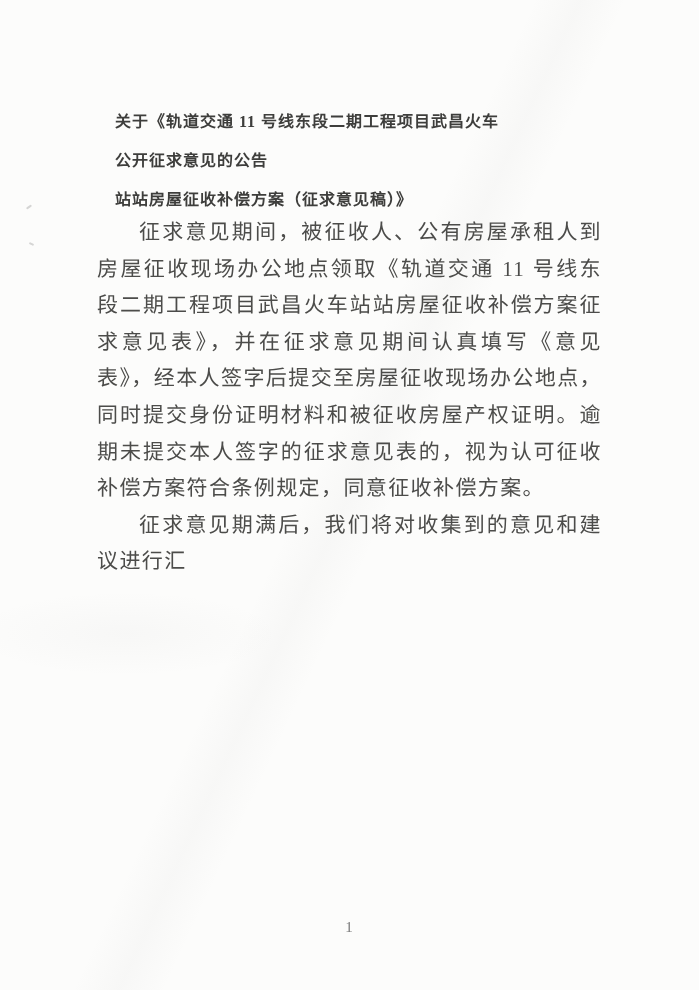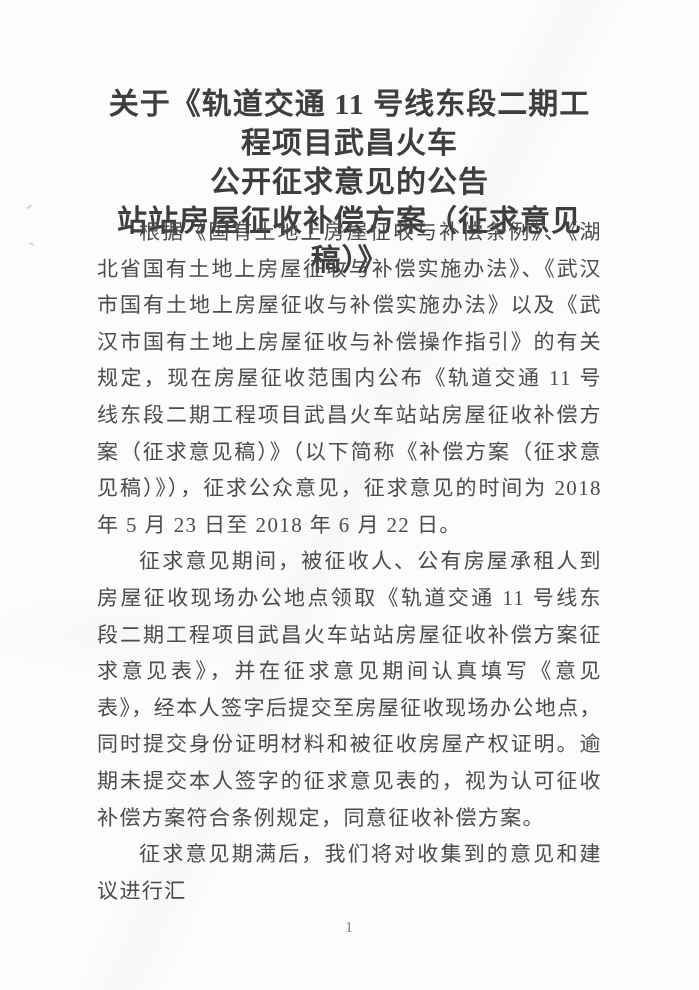--- a/index.html
+++ b/index.html
@@ -39,23 +39,23 @@
     pointer-events: none;
   }
   .mark1 { left: 26px; top: 206px; width: 6px; height: 2px; transform: rotate(-35deg); }
   .mark2 { left: 29px; top: 243px; width: 5px; height: 2px; transform: rotate(25deg); }
 
   .doc-title {
     position: absolute;
     top: 84px;
     left: 97px;
     width: 505px;
-    margin: 0;
-    text-align: center;
-    font-size: 30px;
+    margin: 18px;
+    text-align: left;
+    font-size: 16px;
     font-weight: bold;
     line-height: 39px;
     letter-spacing: 1px;
     color: var(--title-color);
   }
   .title-line { display: block; }
 
   .doc-body {
     position: absolute;
     top: 214px;
@@ -98,20 +98,19 @@
   <div class="scan-mark mark1"></div>
   <div class="scan-mark mark2"></div>
 
   <h1 class="doc-title">
     <span class="title-line">关于《轨道交通 11 号线东段二期工程项目武昌火车</span>
     <span class="title-line">公开征求意见的公告</span>
     <span class="title-line">站站房屋征收补偿方案（征求意见稿）》</span>
   </h1>
 
   <div class="doc-body">
-    <p class="para">根据《国有土地上房屋征收与补偿条例》、《湖北省国有土地上房屋征收与补偿实施办法》、《武汉市国有土地上房屋征收与补偿实施办法》以及《武汉市国有土地上房屋征收与补偿操作指引》的有关规定，现在房屋征收范围内公布《轨道交通 11 号线东段二期工程项目武昌火车站站房屋征收补偿方案（征求意见稿）》（以下简称《补偿方案（征求意见稿）》），征求公众意见，征求意见的时间为 2018 年 5 月 23 日至 2018 年 6 月 22 日。</p>
     <p class="para">征求意见期间，被征收人、公有房屋承租人到房屋征收现场办公地点领取《轨道交通 11 号线东段二期工程项目武昌火车站站房屋征收补偿方案征求意见表》，并在征求意见期间认真填写《意见表》，经本人签字后提交至房屋征收现场办公地点，同时提交身份证明材料和被征收房屋产权证明。逾期未提交本人签字的征求意见表的，视为认可征收补偿方案符合条例规定，同意征收补偿方案。</p>
     <p class="para">征求意见期满后，我们将对收集到的意见和建议进行汇</p>
   </div>
 
   <div class="page-number">1</div>
 
 </div>
 
 </body></html>

